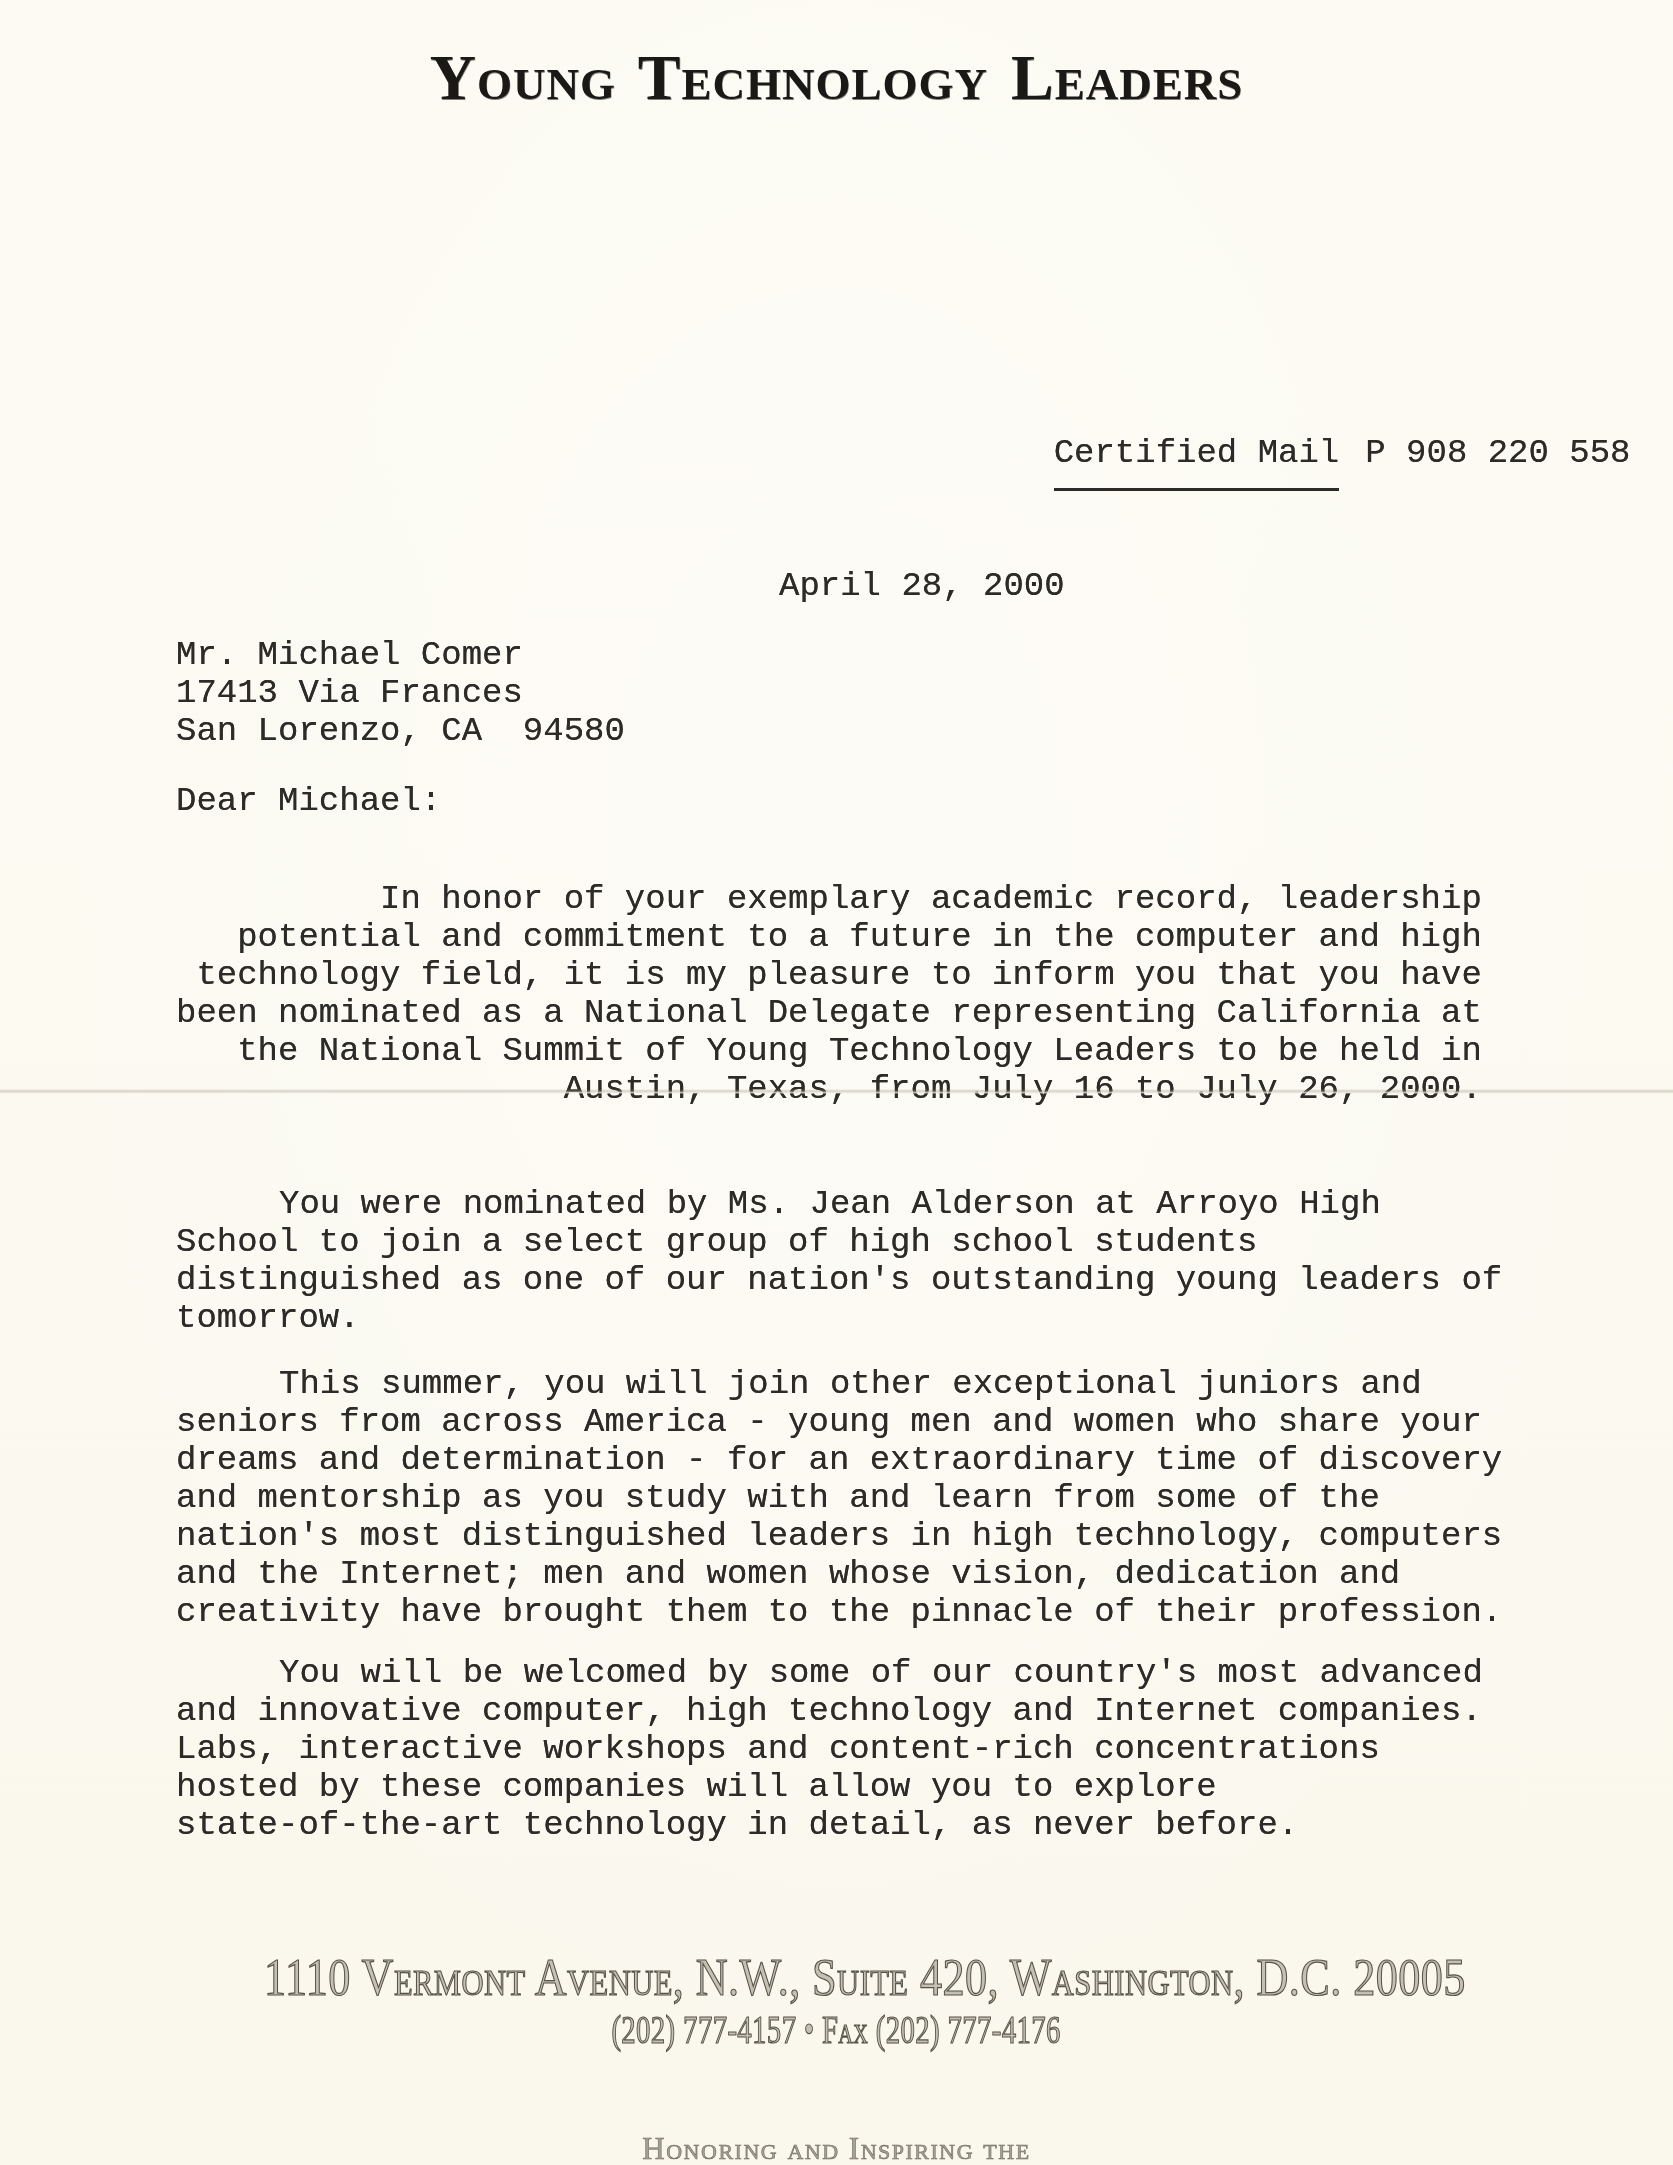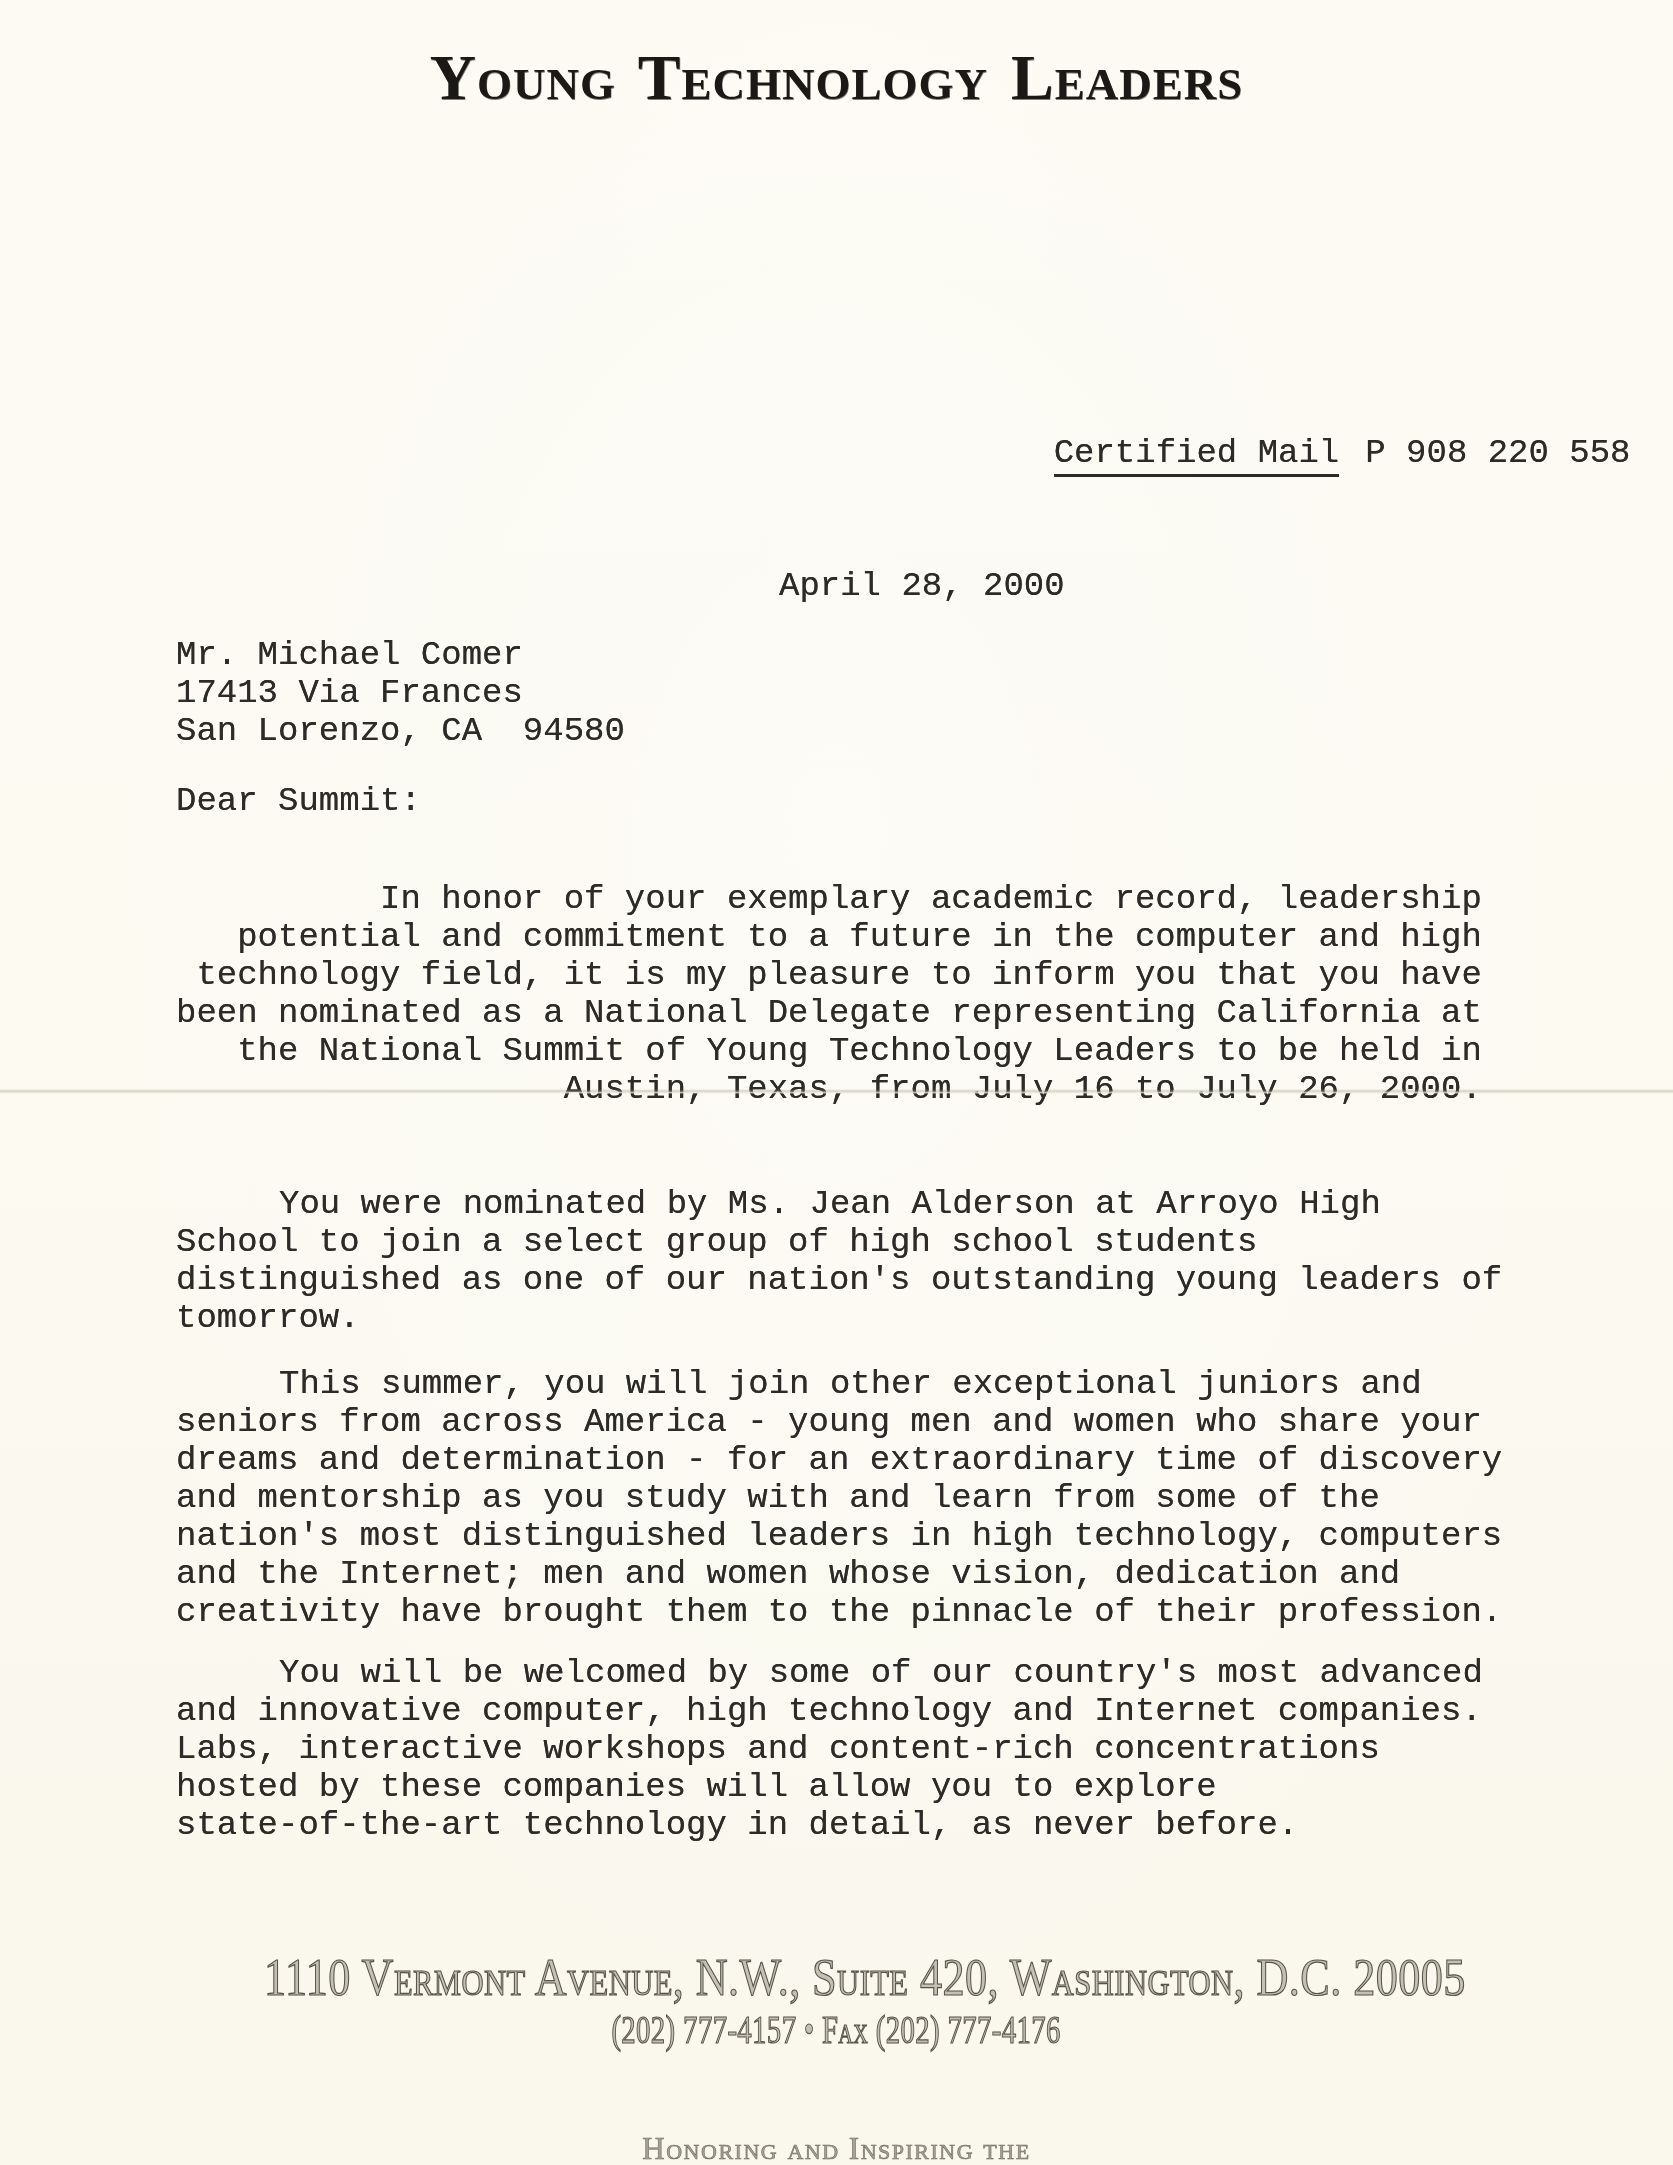--- a/index.html
+++ b/index.html
@@ -46,21 +46,21 @@
     white-space: pre;
     color: #2d2b28;
     text-shadow: 0 0 0.6px rgba(43,41,38,0.85);
   }
   .indent { text-indent: 103px; }
 
   .certified { left: 972px;  top: 396px; }
   .certified-label {
     display: inline-block;
     border-bottom: 3px solid #2d2b28;
-    padding-bottom: 2px;
+    padding-bottom: 16px;
     font-family: Liberation Mono, monospace;
   }
   .certified-number { margin-left: 26px; }
 
   .dateline   { left: 779px; top: 567px; }
   .address    { left: 176px; top: 636px; }
   .salutation { left: 176px; top: 782px; }
   .congrats   { left: 176px; top: 855px; }
   .para-1     { left: 176px; top: 880px; text-align: right; }
   .para-2     { left: 176px; top: 1185px; }
@@ -126,21 +126,21 @@
   <div class="mono certified">
     <span class="certified-label">Certified Mail</span><span class="certified-number">P 908 220 558</span>
   </div>
 
   <div class="mono dateline">April 28, 2000</div>
 
   <div class="mono address">Mr. Michael Comer
 17413 Via Frances
 San Lorenzo, CA  94580</div>
 
-  <div class="mono salutation">Dear Summit:</div>
+  <div class="mono salutation">Dear Michael:</div>
 
 
   <div class="mono para-1 indent">In honor of your exemplary academic record, leadership
 potential and commitment to a future in the computer and high
 technology field, it is my pleasure to inform you that you have
 been nominated as a National Delegate representing California at
 the National Summit of Young Technology Leaders to be held in
 Austin, Texas, from July 16 to July 26, 2000.</div>
 
   <div class="mono para-2 indent">You were nominated by Ms. Jean Alderson at Arroyo High

